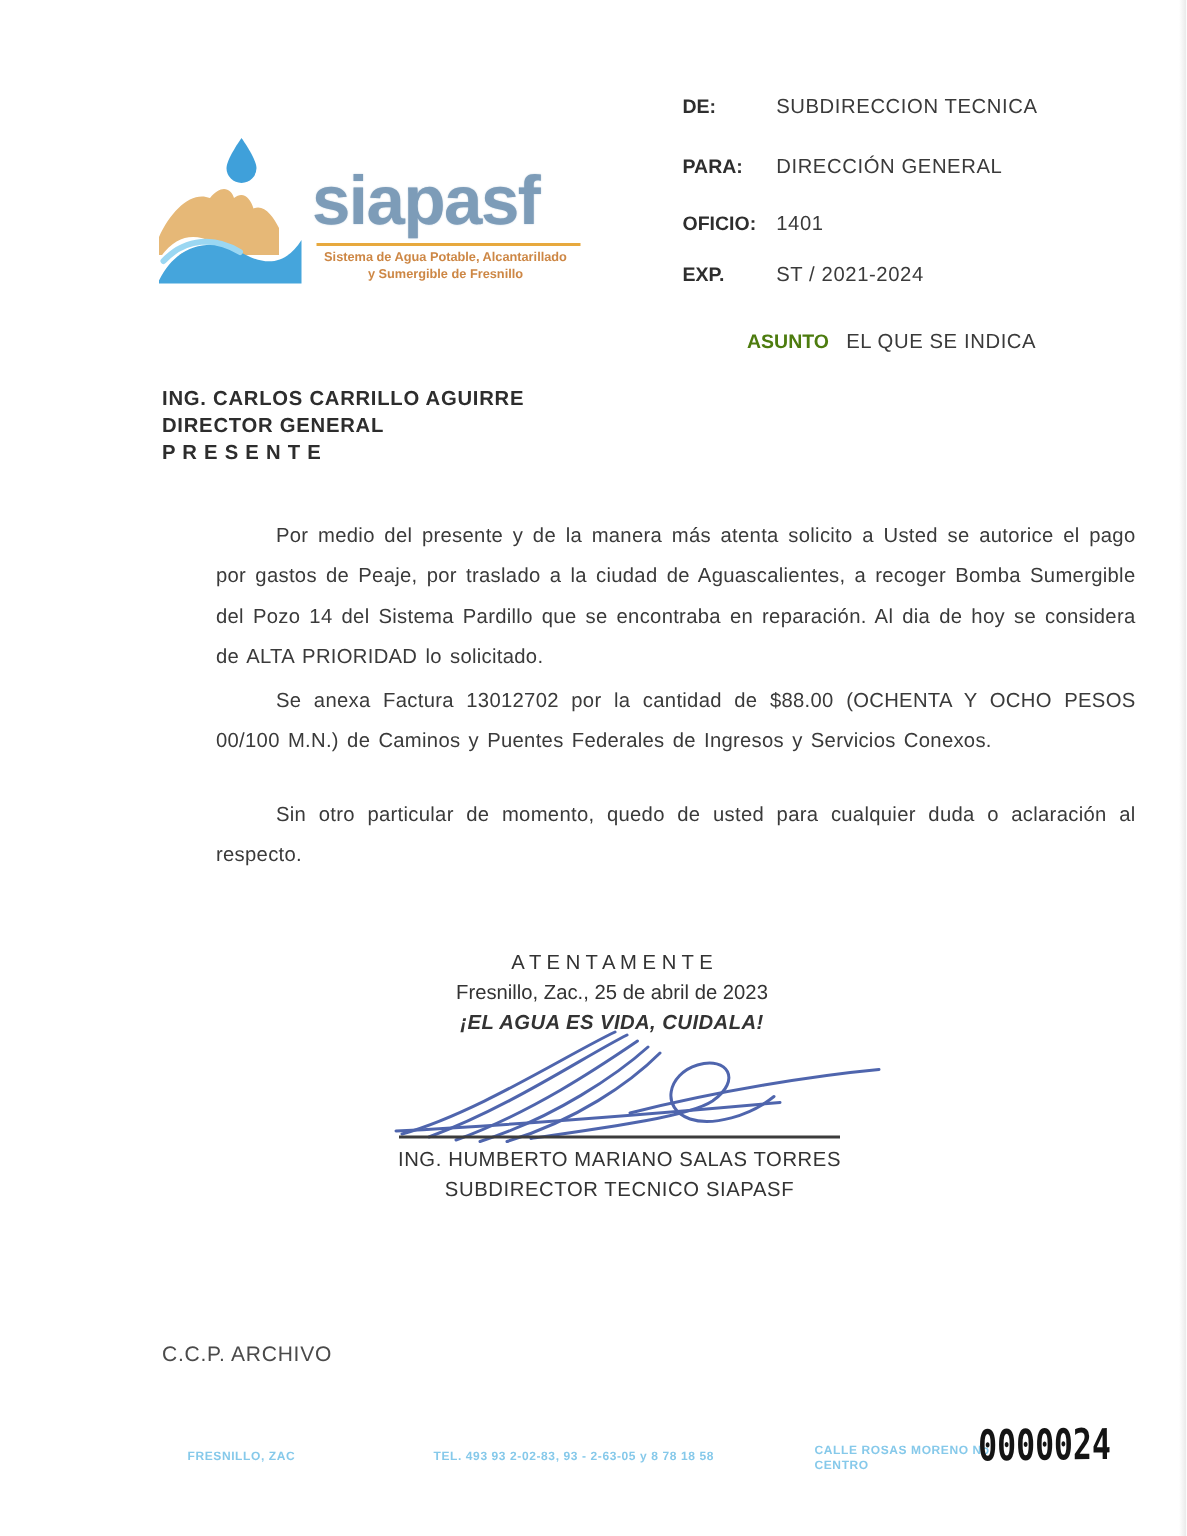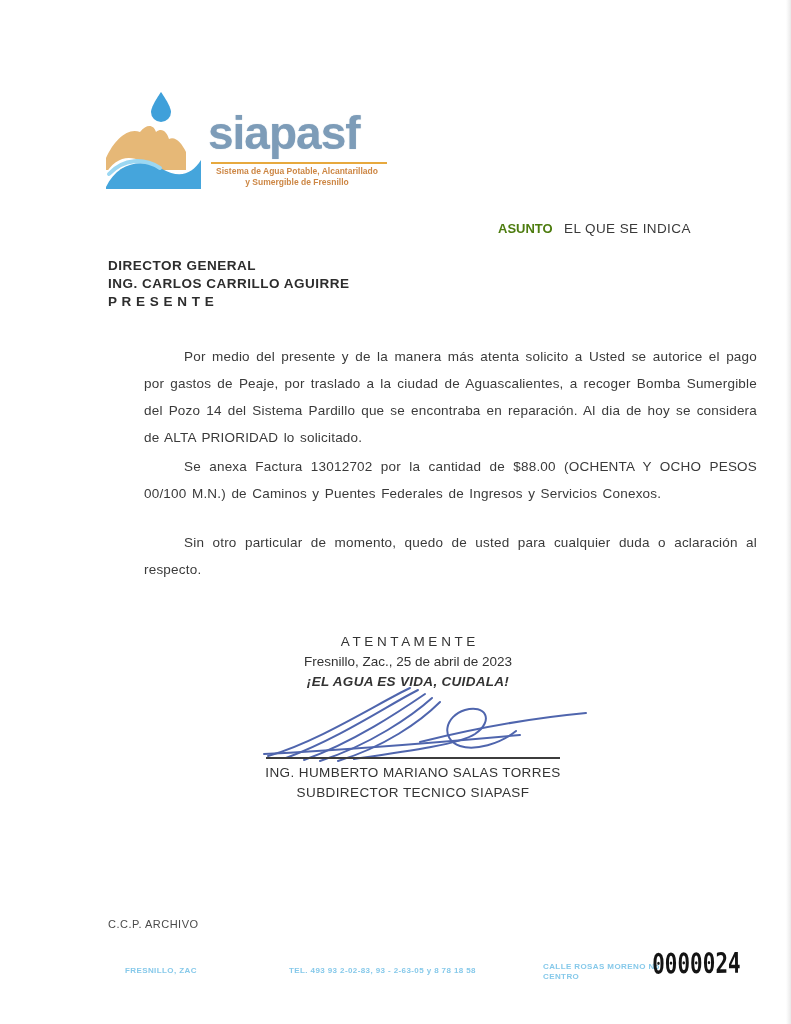--- a/index.html
+++ b/index.html
@@ -45,21 +45,21 @@
   .closing { position:absolute; left:230px; top:632px; width:356px; text-align:center;
     font-size:13.5px; line-height:20px; color:#333; }
   .closing .slogan { font-weight:bold; font-style:italic; letter-spacing:.3px; }
   .signature-svg { position:absolute; left:258px; top:684px; }
   .sig-line { position:absolute; left:266px; top:757px; width:294px; height:0;
     border-top:2px solid #3c3c3c; }
   .signer { position:absolute; left:233px; top:763px; width:360px; text-align:center;
     font-size:13.5px; line-height:20px; color:#333; letter-spacing:.4px; }
 
   
-  .ccp { position:absolute; left:108px; top:918px; font-size:11px; color:#4a4a4a;
+  .ccp { position:absolute; left:108px; top:894px; font-size:14px; color:#4a4a4a;
     letter-spacing:.5px; }
   .ft { position:absolute; font-size:8px; font-weight:bold; color:#86c9ea;
     letter-spacing:.4px; }
   .ft-city { left:105px; top:966px;margin-left:20px; }
   .ft-phone { left:289px; top:966px; }
   .ft-addr { left:543px; top:962px; line-height:10px; }
   .stamp { position:absolute; left:652px; top:948px;
     font-family:"DejaVu Sans Mono", monospace; font-weight:bold; font-size:21px;
     color:#141414; transform:scaleY(1.35) rotate(-.5deg); transform-origin:top left;
     letter-spacing:0; }
@@ -80,28 +80,46 @@
     <path d="M2,97 C14,72 38,68 58,79 C76,89 88,84 97,70 L97,99 L2,99 Z" fill="#45a5dc"></path>
     <path d="M5,84 C20,68 40,68 56,78" fill="none" stroke="#9bd7f2" stroke-width="4" stroke-linecap="round"></path>
   </svg>
   <div class="brand">siapasf</div>
   <div class="brand-underline"></div>
   <div class="tagline">
     <div>Sistema de Agua Potable, Alcantarillado</div>
     <div>y Sumergible de Fresnillo</div>
   </div>
 
+  <div class="hfields">
+    <div class="hrow hrow-0">
+      <span class="lbl">DE:</span>
+      <span class="val">SUBDIRECCION TECNICA</span>
+    </div>
+    <div class="hrow hrow-1">
+      <span class="lbl">PARA:</span>
+      <span class="val">DIRECCIÓN GENERAL</span>
+    </div>
+    <div class="hrow hrow-2">
+      <span class="lbl">OFICIO:</span>
+      <span class="val">1401</span>
+    </div>
+    <div class="hrow hrow-3">
+      <span class="lbl">EXP.</span>
+      <span class="val">ST / 2021-2024</span>
+    </div>
+  </div>
   <div class="asunto">
     <span class="lbl">ASUNTO</span>
     <span class="val">EL QUE SE INDICA</span>
   </div>
 
   <div class="recipient">
+    <div>ING. CARLOS CARRILLO AGUIRRE</div>
     <div>DIRECTOR GENERAL</div>
-    <div>ING. CARLOS CARRILLO AGUIRRE</div>
     <div>P R E S E N T E</div>
   </div>
 
   <div class="para para-1">Por medio del presente y de la manera más atenta solicito a Usted se autorice el pago por gastos de Peaje, por traslado a la ciudad de Aguascalientes, a recoger Bomba Sumergible del Pozo 14 del Sistema Pardillo que se encontraba en reparación. Al dia de hoy se considera de ALTA PRIORIDAD lo solicitado.</div>
   <div class="para para-2">Se anexa Factura 13012702 por la cantidad de $88.00 (OCHENTA Y OCHO PESOS 00/100 M.N.) de Caminos y Puentes Federales de Ingresos y Servicios Conexos.</div>
   <div class="para para-3">Sin otro particular de momento, quedo de usted para cualquier duda o aclaración al respecto.</div>
 
   <div class="closing">
     <div>A T E N T A M E N T E</div>
     <div>Fresnillo, Zac., 25 de abril de 2023</div>

